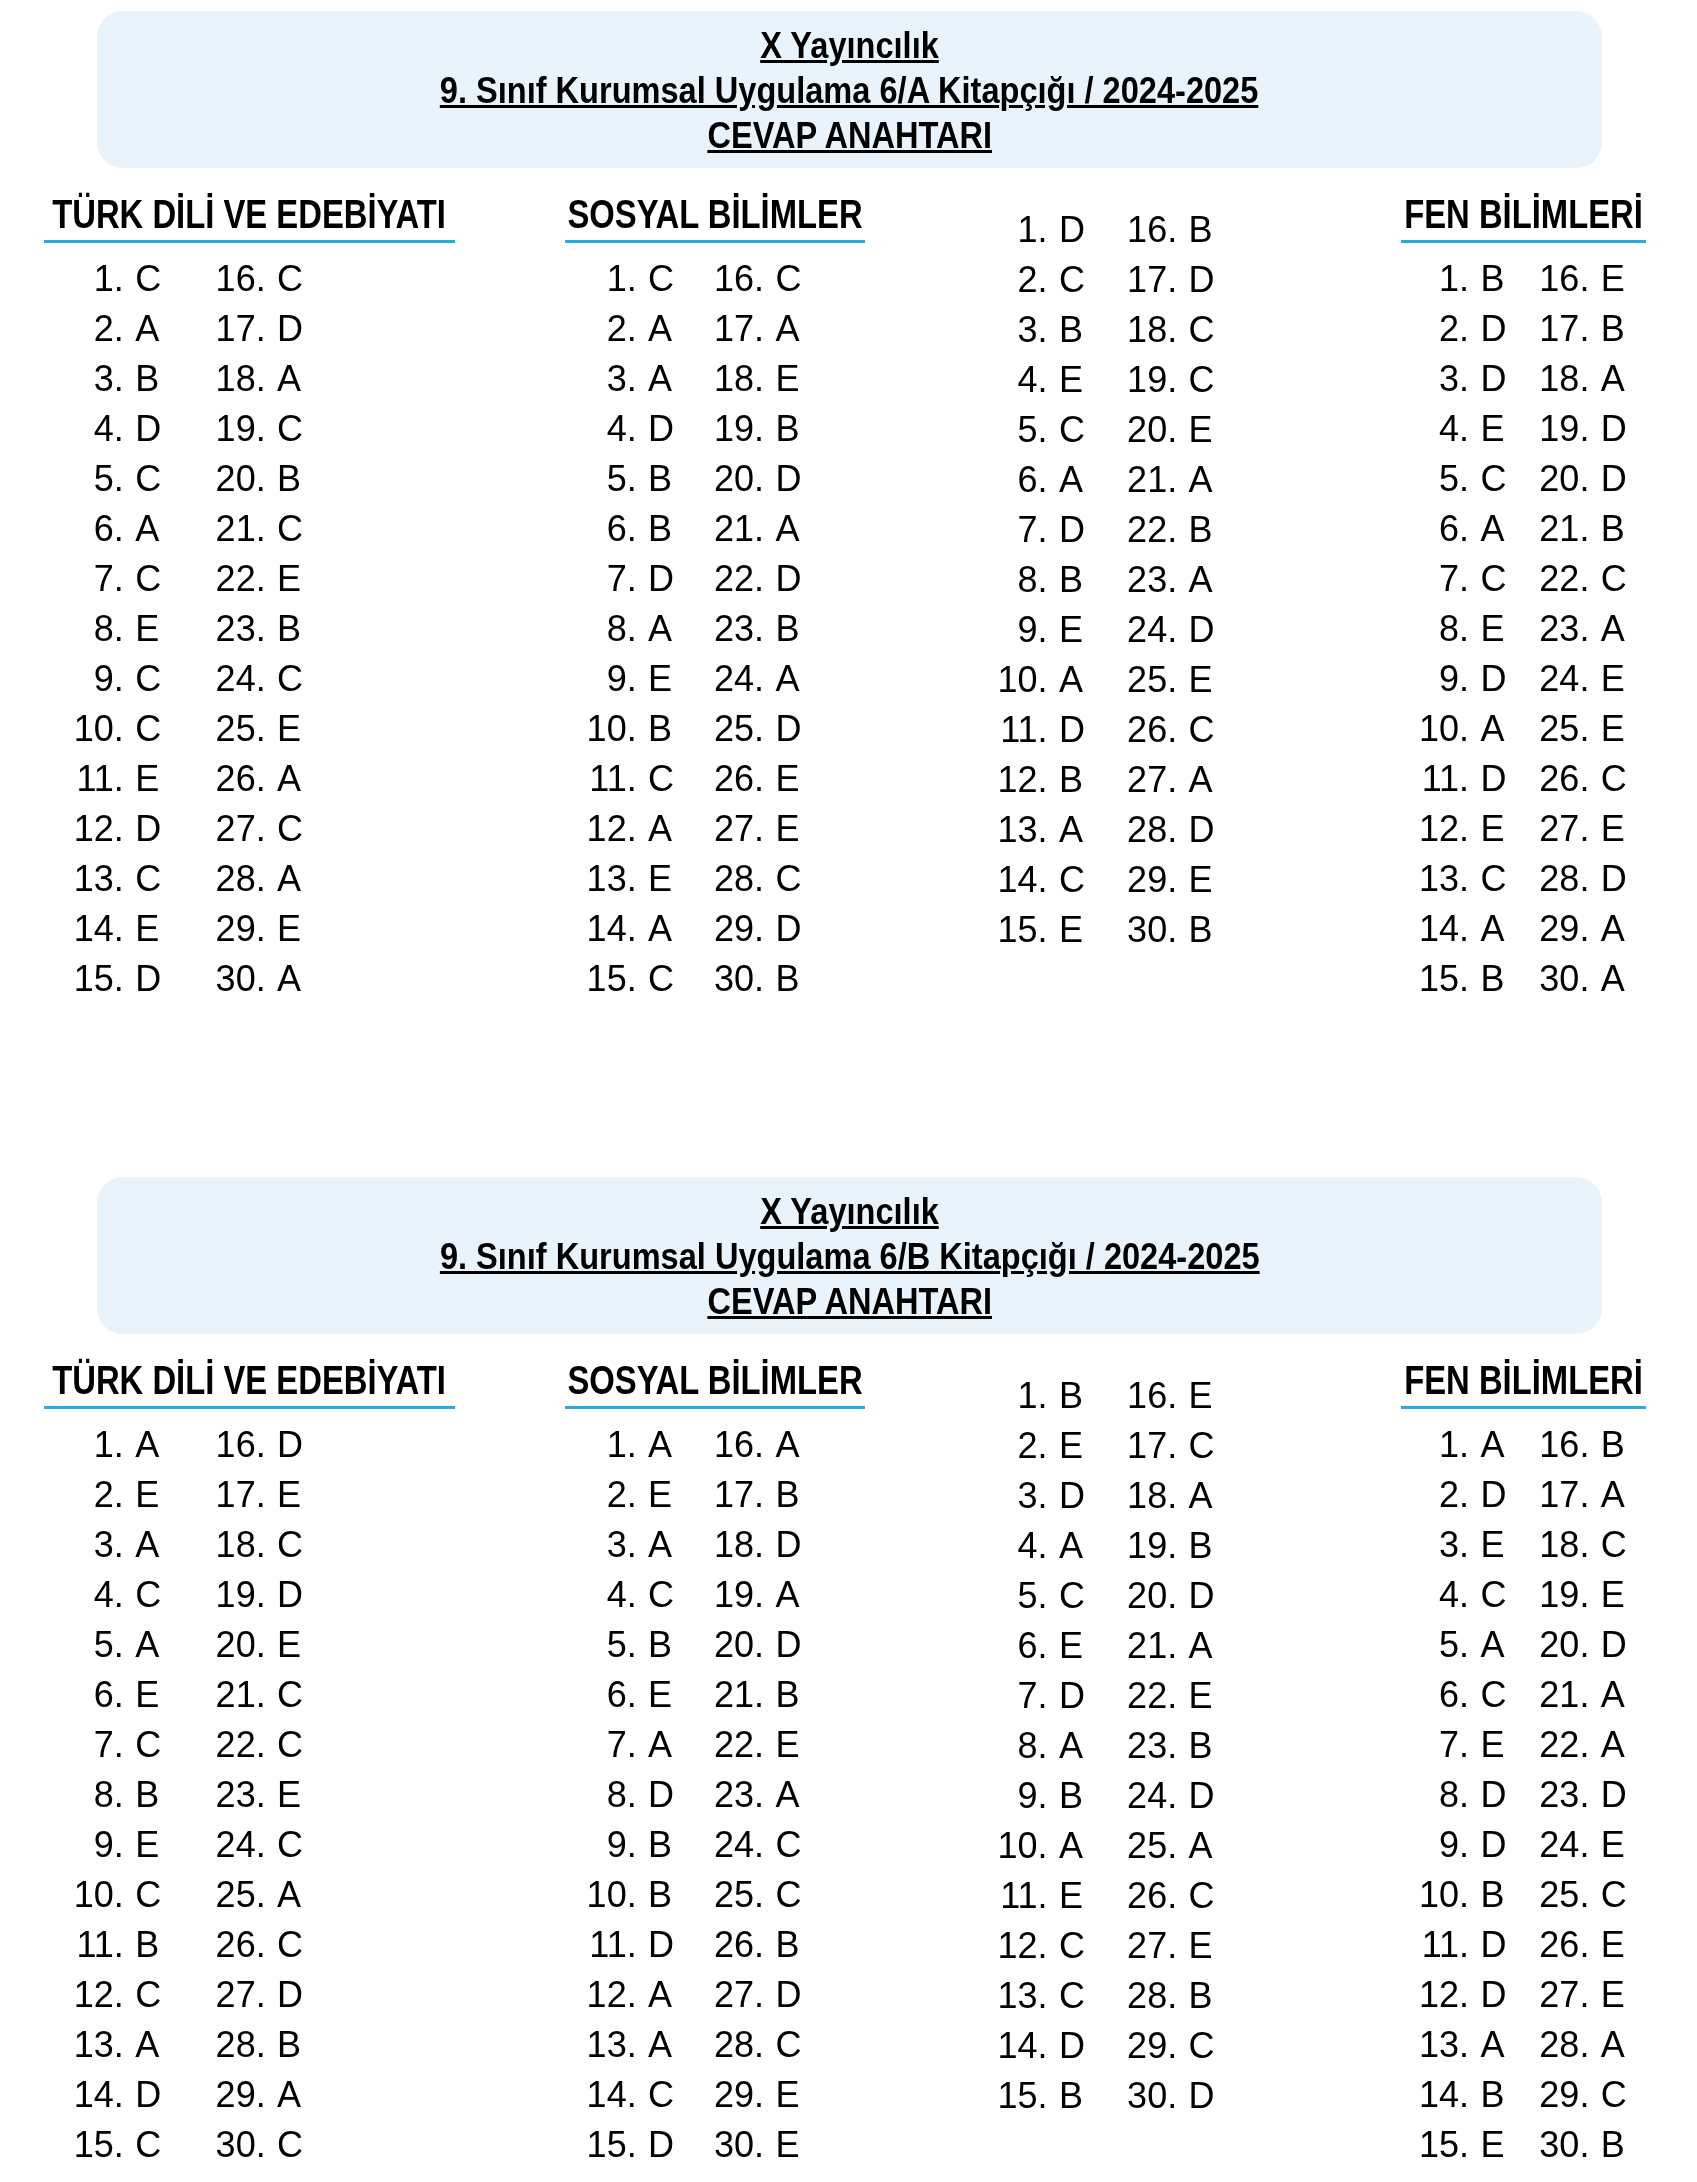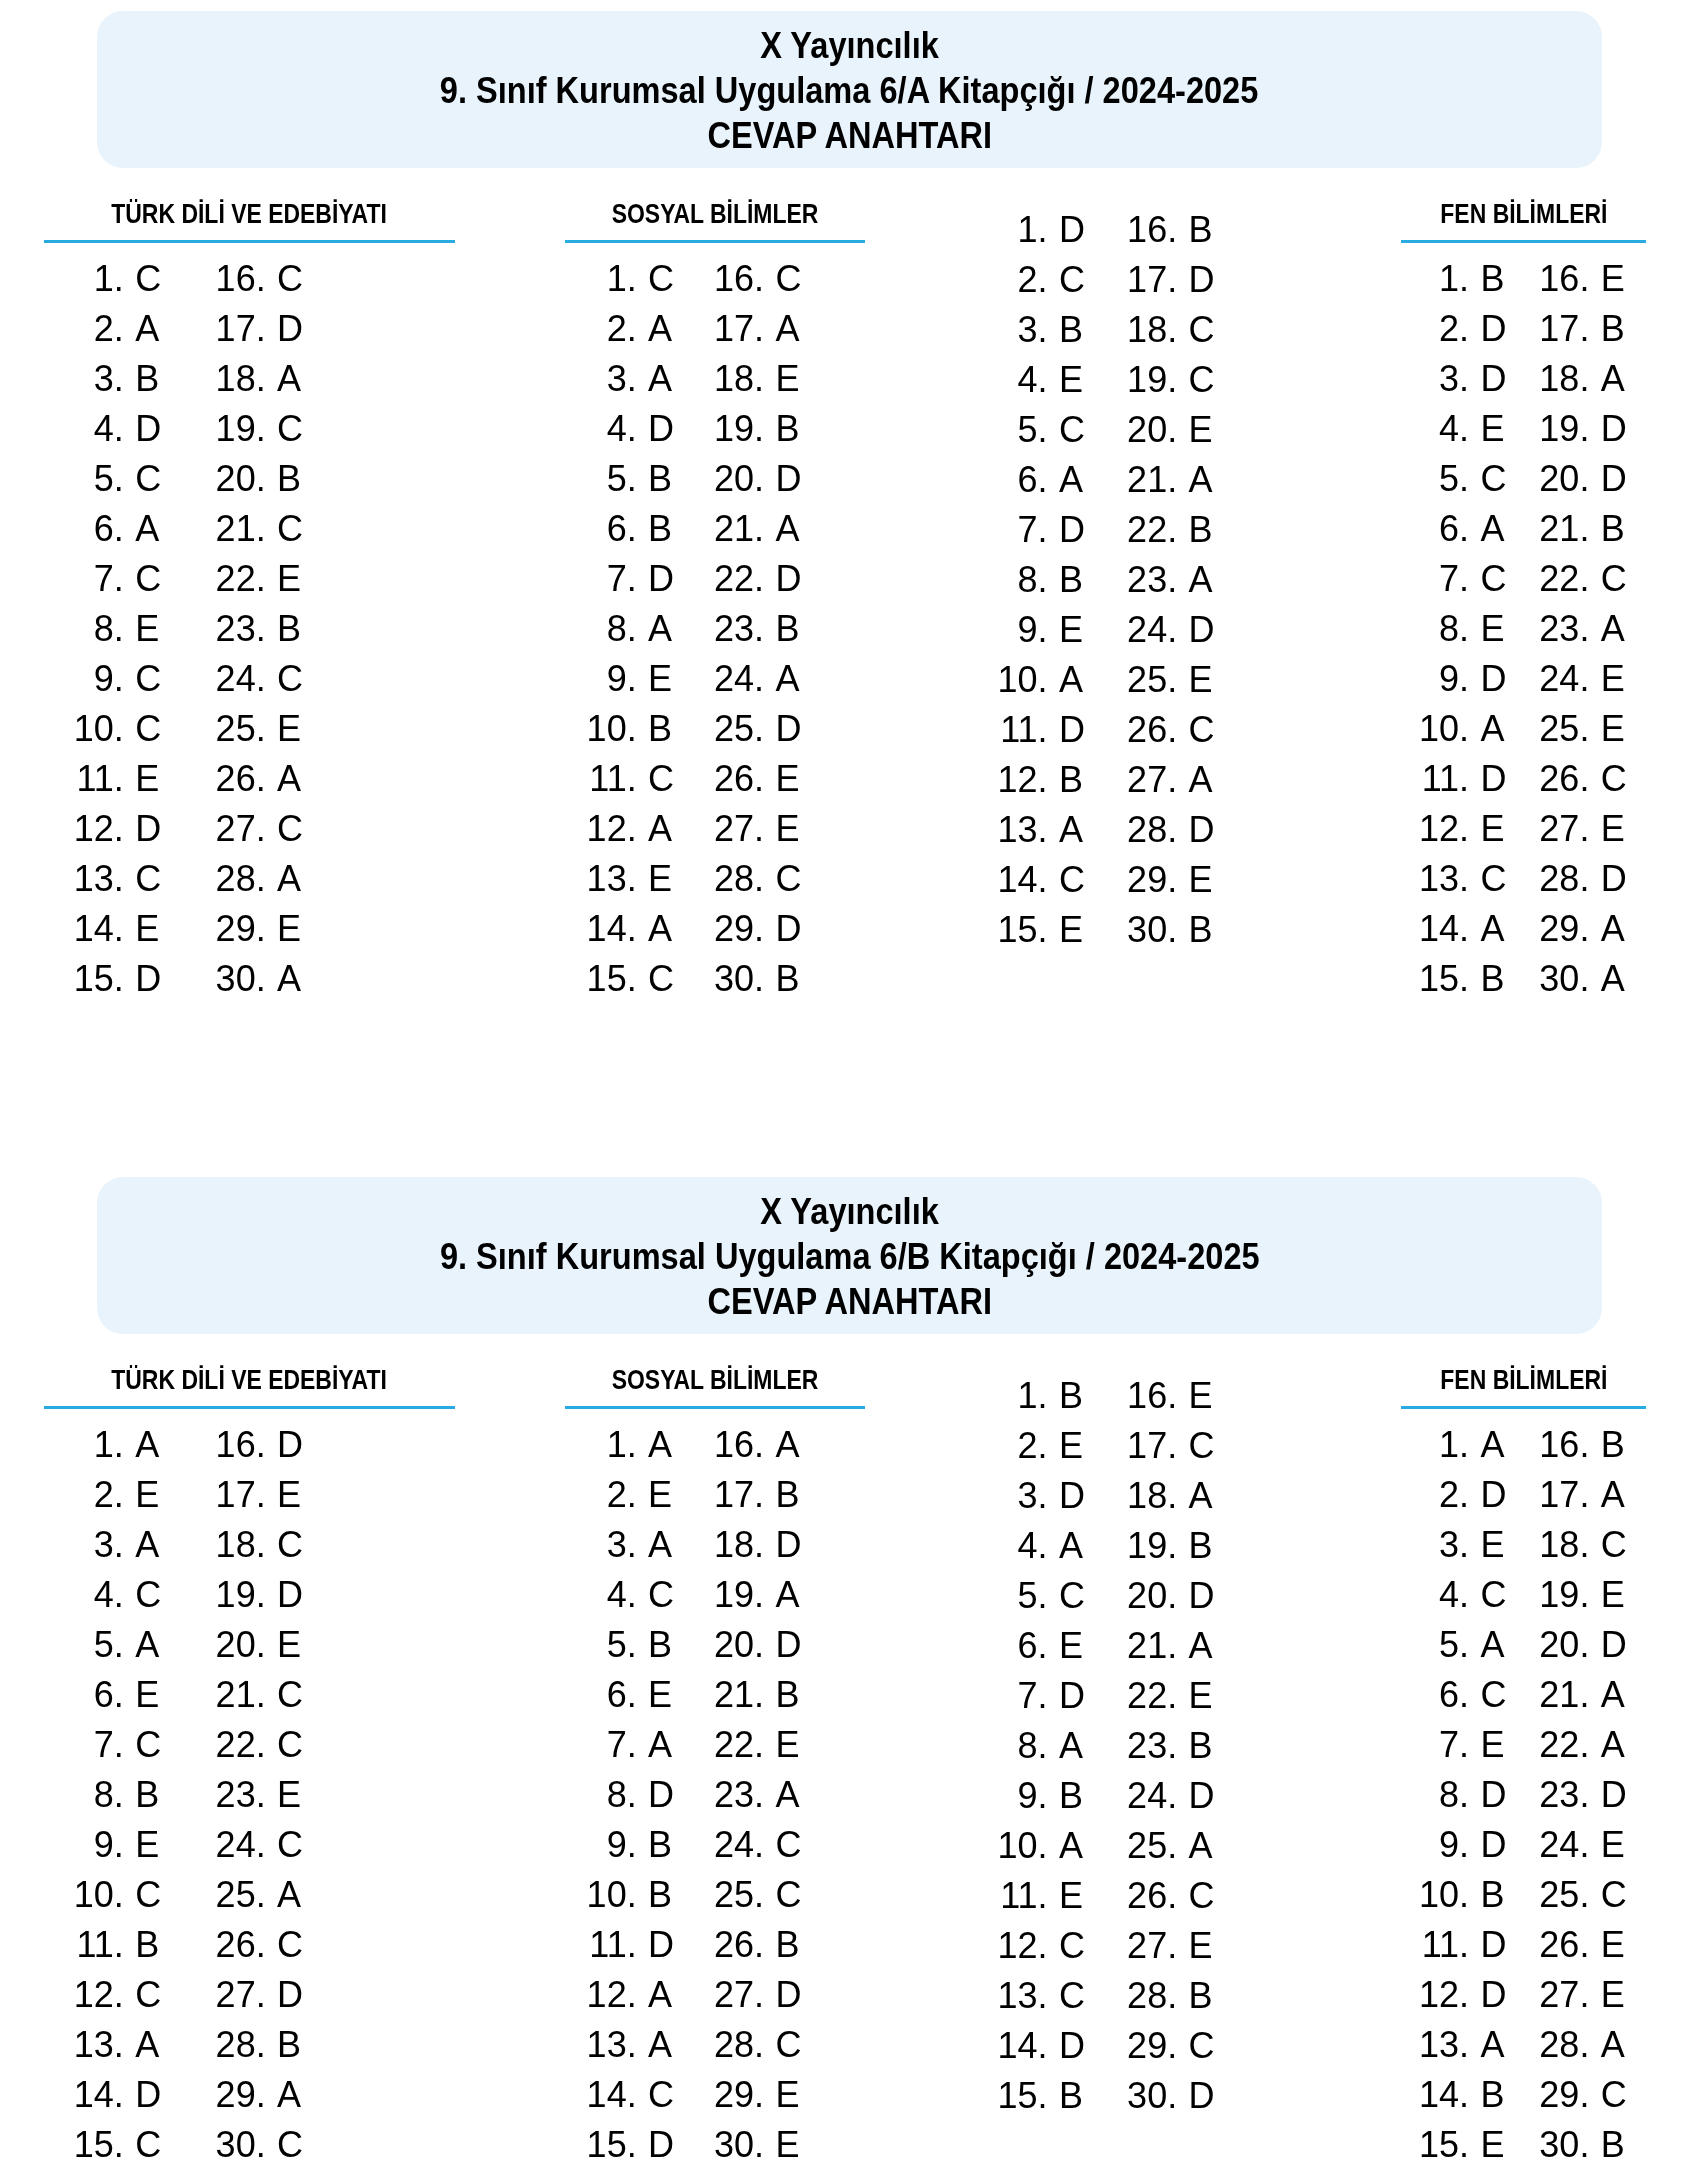--- a/index.html
+++ b/index.html
@@ -27,20 +27,21 @@
     border-radius: 26px;
     padding: 12.2px 0 10.5px 0;
   }
   .banner-line {
     display: flex;
     justify-content: center;
     font-weight: bold;
     font-size: 37px;
     line-height: 45px;
     white-space: nowrap;
+    text-decoration: underline;
   }
   .banner-line > span {
     display: inline-block;
     transform: scaleX(0.88);
     transform-origin: center;
     white-space: nowrap;
   }
   .subjects {
     display: flex;
     justify-content: space-between;
@@ -48,21 +49,21 @@
     padding: 0 52px 0 44px;
     margin-top: 26px;
   }
   .subject { flex: 0 0 auto; }
   .subject.s0 { width: 411px; }
   .subject.s1 { width: 300px; }
   .subject.s2 { width: 317px; }
   .subject.s3 { width: 245px; }
   .subject-title {
     margin: 0;
-    font-size: 28px;
+    font-size: 40px;
     font-weight: bold;
     line-height: 40px;
     height: 49px;
     padding-bottom: 5.2px;
     border-bottom: 3.5px solid var(--accent);
     display: flex;
     justify-content: center;
     white-space: nowrap;
   }
   .subject-title-text {

